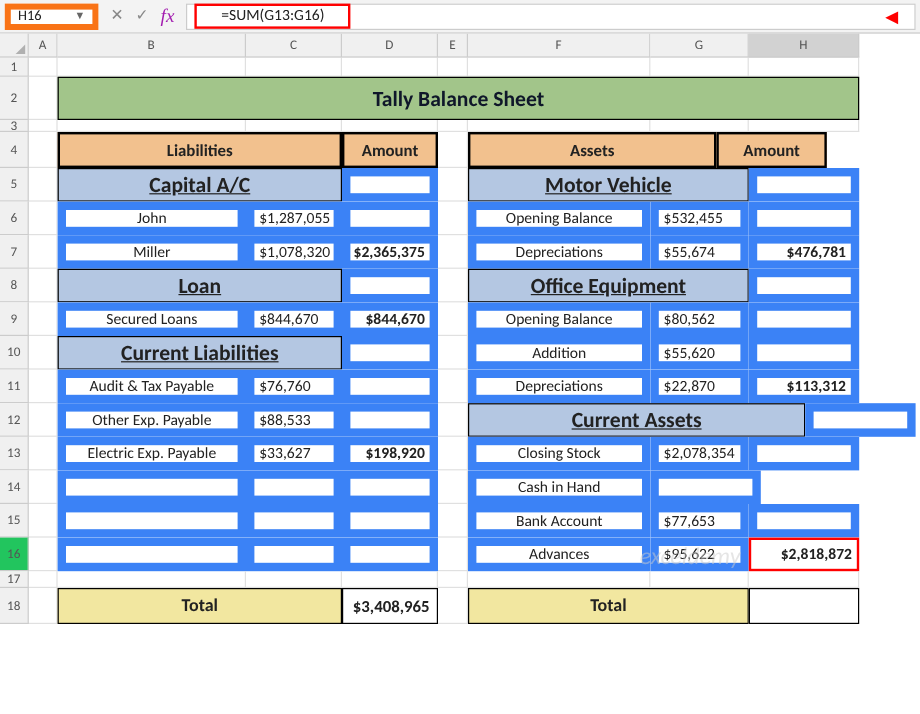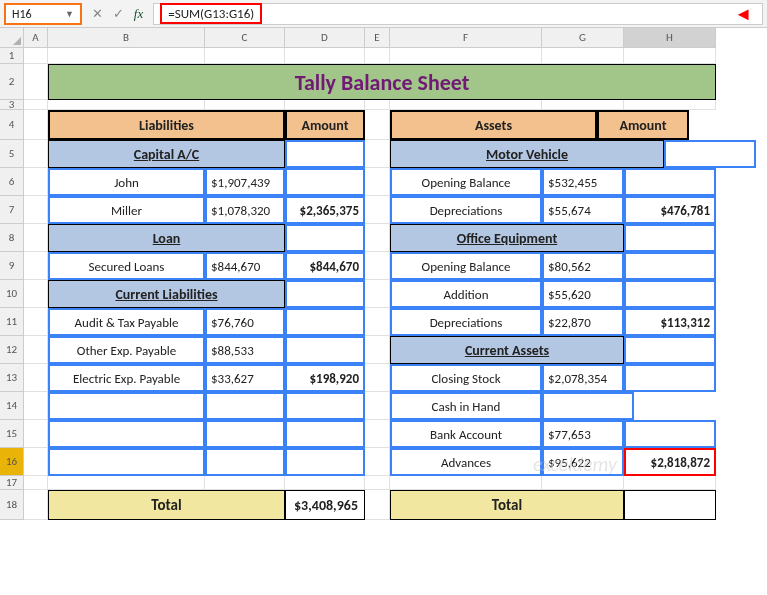--- a/index.html
+++ b/index.html
@@ -1,43 +1,43 @@
 <!DOCTYPE html>
 <html><head>
 <meta charset="utf-8">
 <style>
   * { box-sizing: border-box; }
   body { margin: 0; font-family: Calibri, Arial, sans-serif; font-size: 13px; background: #fff; color: #222; width: 767px; }
   .formula-bar { display: flex; align-items: center; height: 28px; border-bottom: 1px solid #ccc; background: #f3f3f3; padding: 2px 4px; gap: 6px; }
-  .name-box { width: 78px; height: 22px; background: #fff; border: 2px solid #f97316; display: flex; align-items: center; padding: 0 6px; font-size: 12px; justify-content: space-between; }
+  .name-box { width: 78px; height: 22px; background: #fff; border: 5px solid #f97316; display: flex; align-items: center; padding: 0 6px; font-size: 12px; justify-content: space-between; }
   .name-box span.dd { font-size: 9px; color: #666; }
   .fb-icons { display: flex; gap: 10px; color: #888; font-size: 13px; padding: 0 4px; }
-  .fx { font-style: italic; font-family: 'Times New Roman', serif; font-size: 13px; color: #14532d; }
+  .fx { font-style: italic; font-family: 'Times New Roman', serif; font-size: 16px; color: #a21caf; }
   .formula-input { flex: 1; height: 22px; background: #fff; border: 1px solid #ccc; display: flex; align-items: center; padding: 0 6px; font-size: 13px; position: relative; }
-  .formula-text { border: 2px solid #ff0000; padding: 1px 6px; }
+  .formula-text { border: 2px solid #ff0000; padding: 1px 20px; }
   .arrow-red { position: absolute; right: 10px; top: 50%; transform: translateY(-50%); color: #ff0000; font-size: 18px; font-weight: bold; }
   .sheet { position: relative; display: flex; }
   .rowhdrs { display: flex; flex-direction: column; }
   .corner { width: 24px; height: 20px; background: #f0f0f0; border-right: 1px solid #ccc; border-bottom: 1px solid #ccc; position: relative; }
   .corner::after { content: ''; position: absolute; right: 2px; bottom: 2px; border-left: 8px solid transparent; border-bottom: 8px solid #b0b0b0; }
   .rowhdr { width: 24px; background: #f0f0f0; border-right: 1px solid #ccc; border-bottom: 1px solid #ccc; display: flex; align-items: center; justify-content: center; font-size: 11px; color: #555; }
   .gridwrap { flex: 1; overflow: hidden; }
   .colhdrs { display: flex; height: 20px; }
   .colhdr { background: #f0f0f0; border-right: 1px solid #ccc; border-bottom: 1px solid #ccc; display: flex; align-items: center; justify-content: center; font-size: 11px; color: #555; }
   .colhdr.sel { background: #d2d2d2; }
-  .rowhdr.sel { background: #eab308; }
+  .rowhdr.sel { background: #22c55e; }
   .grid { position: relative; }
   .r { display: flex; }
   .c { border-right: 1px solid #e0e0e0; border-bottom: 1px solid #e0e0e0; display: flex; align-items: center; padding: 0 4px; }
   .wA{width:24px}.wB{width:157px}.wC{width:80px}.wD{width:80px}.wE{width:25px}.wF{width:152px}.wG{width:82px}.wH{width:92px}
   .h1{height:16px}.hT{height:36px}.h2{height:10px}.hH{height:30px}.hR{height:28px}.h17{height:14px}
-  .title { background: #a2c58a; font-weight: bold; font-size: 22px; color: #701a75; justify-content: center; border: 1px solid #000; }
+  .title { background: #a2c58a; font-weight: bold; font-size: 18px; color: #0f172a; justify-content: center; border: 1px solid #000; }
   .hdr { background: #f2c18e; font-weight: bold; font-size: 14px; justify-content: center; border: 2px solid #000000; }
-  .sub { background: #b4c7e2; font-weight: bold; text-decoration: underline; justify-content: center; border: 1px solid #000; font-size: 14px; }
-  .cell { border: 2px solid #3b82f6; background: #fff; font-size: 13px; }
+  .sub { background: #b4c7e2; font-weight: bold; text-decoration: underline; justify-content: center; border: 1px solid #000; font-size: 18px; }
+  .cell { border: 7px solid #3b82f6; background: #fff; font-size: 13px; }
   .ctr { justify-content: center; }
   .rt { justify-content: flex-end; }
   .b { font-weight: bold; }
   .tot { background: #f2e7a0; font-weight: bold; justify-content: center; border: 1px solid #000; font-size: 15px; }
   .amt { background: #fff; font-weight: bold; border: 1px solid #000; justify-content: flex-end; font-size: 14px; padding-right: 6px; }
   .highlight { border: 2px solid #ff0000 !important; }
   .watermark { position: absolute; bottom: 44px; right: 150px; color: #ccc; font-size: 20px; font-style: italic; pointer-events: none; opacity: 0.5; }
 </style>
 </head>
 <body>
@@ -122,27 +122,27 @@
           <div class="c hdr wD">Amount</div>
           <div class="c wE"></div>
           <div class="c hdr" style="width:207px">Assets</div>
           <div class="c hdr wH">Amount</div>
         </div>
       <div class="r hR">
           <div class="c wA"></div>
           <div class="c sub" style="width:237px">Capital A/C</div>
           <div class="c cell wD"></div>
           <div class="c wE"></div>
-          <div class="c sub" style="width:274px">Motor Vehicle</div>
+          <div class="c sub" style="width:234px">Motor Vehicle</div>
           <div class="c cell wH"></div>
         </div>
       <div class="r hR">
           <div class="c wA"></div>
           <div class="c cell ctr wB">John</div>
-          <div class="c cell wC">$1,907,439</div>
+          <div class="c cell wC">$1,287,055</div>
           <div class="c cell wD"></div>
           <div class="c wE"></div>
           <div class="c cell ctr wF">Opening Balance</div>
           <div class="c cell wG">$532,455</div>
           <div class="c cell wH"></div>
         </div>
       <div class="r hR">
           <div class="c wA"></div>
           <div class="c cell ctr wB">Miller</div>
           <div class="c cell wC">$1,078,320</div>
@@ -188,21 +188,21 @@
           <div class="c cell ctr wF">Depreciations</div>
           <div class="c cell wG">$22,870</div>
           <div class="c cell b rt wH">$113,312</div>
         </div>
       <div class="r hR">
           <div class="c wA"></div>
           <div class="c cell ctr wB">Other Exp. Payable</div>
           <div class="c cell wC">$88,533</div>
           <div class="c cell wD"></div>
           <div class="c wE"></div>
-          <div class="c sub" style="width:234px">Current Assets</div>
+          <div class="c sub" style="width:281px">Current Assets</div>
           <div class="c cell wH"></div>
         </div>
       <div class="r hR">
           <div class="c wA"></div>
           <div class="c cell ctr wB">Electric Exp. Payable</div>
           <div class="c cell wC">$33,627</div>
           <div class="c cell b rt wD">$198,920</div>
           <div class="c wE"></div>
           <div class="c cell ctr wF">Closing Stock</div>
           <div class="c cell wG">$2,078,354</div>

